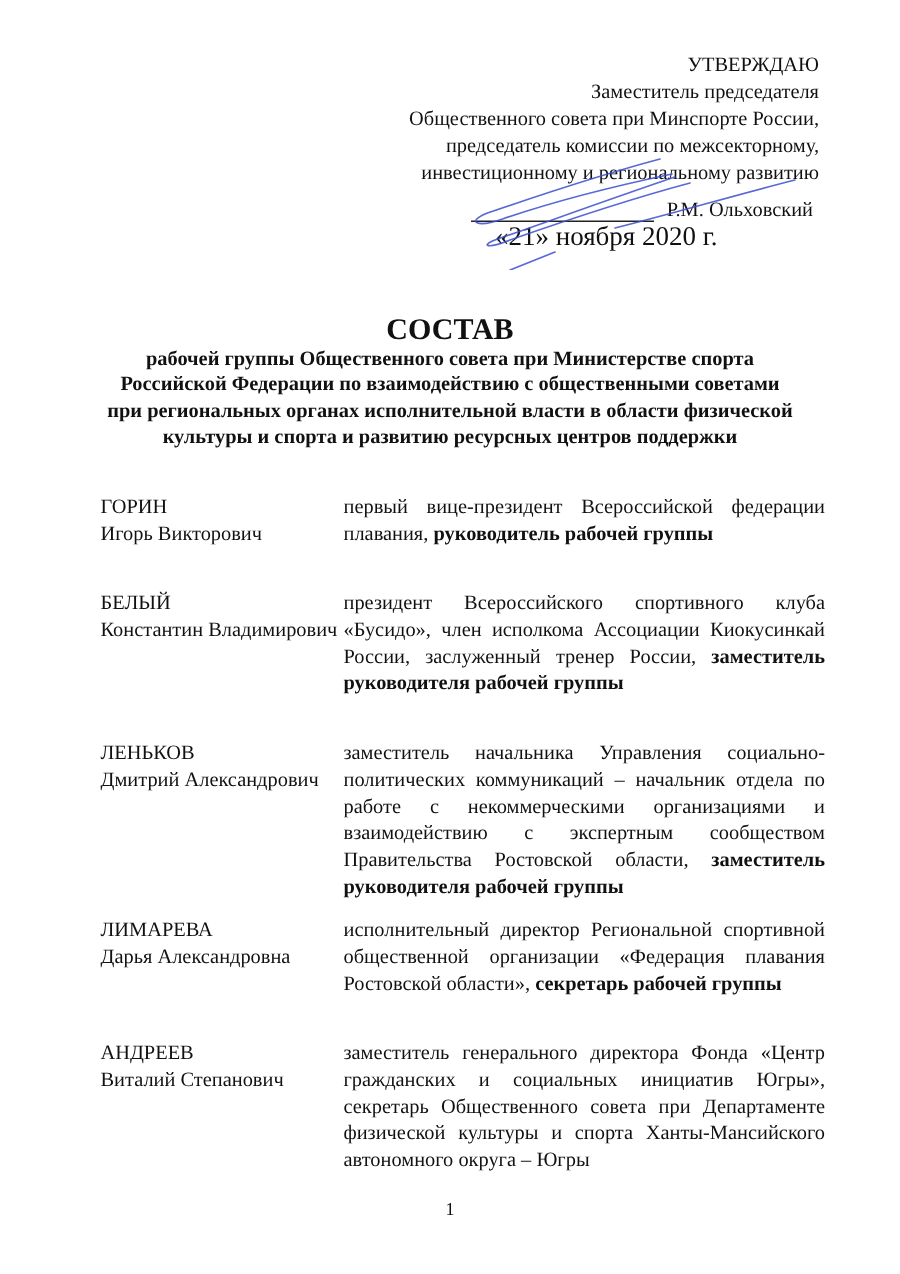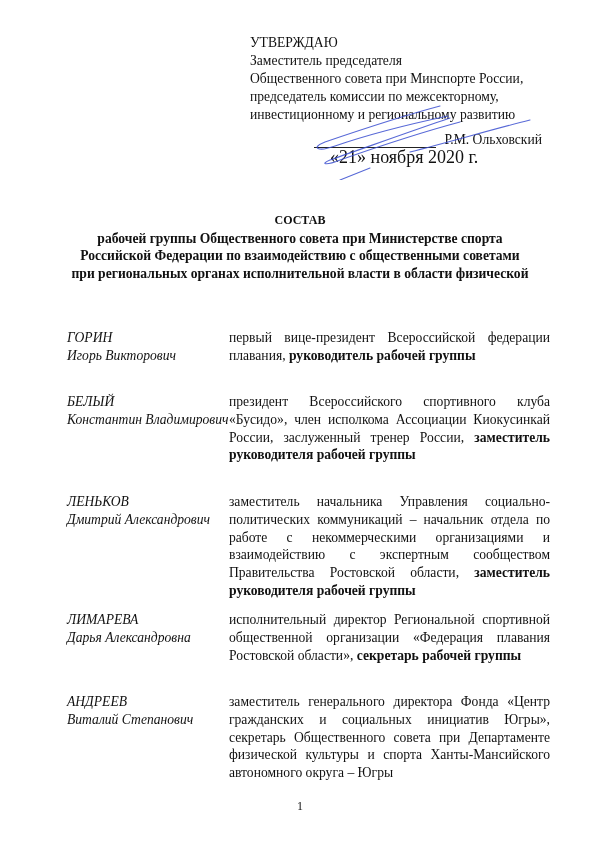--- a/index.html
+++ b/index.html
@@ -5,21 +5,21 @@
   html, body { margin: 0; padding: 0; background: #ffffff; }
   body {
     width: 600px; height: 849px; position: relative; overflow: hidden;
     font-family: "Liberation Serif", "DejaVu Serif", serif;
     color: #111111;
   }
   .page { position: absolute; left: 0; top: 0; width: 600px; height: 849px; }
 
   .approval {
     position: absolute; left: 250px; top: 34px; width: 296px;
-    text-align: left; font-size: 13.6px; line-height: 18px;
+    text-align: right; font-size: 13.6px; line-height: 18px;
   }
   .approval .line { display: block; white-space: nowrap; }
   .sign-row {
     position: absolute; left: 250px; top: 131px; width: 296px;
     font-size: 13.6px; line-height: 18px;
   }
   .sign-row .name { position: absolute; right: 4px; top: 0; white-space: nowrap; }
   .sign-row .underline {
     position: absolute; left: 64px; top: 16px; width: 122px; height: 0;
     border-top: 1px solid #222;
@@ -32,21 +32,21 @@
 
   .title-block {
     position: absolute; left: 40px; top: 212px; width: 520px;
     text-align: center; font-weight: bold; font-size: 13.6px; line-height: 17.6px;
   }
   .title-block .line { display: block; white-space: nowrap; }
 
   .members { position: absolute; left: 67px; top: 329px; width: 483px; }
   .member { position: absolute; left: 0; width: 483px; font-size: 13.6px; line-height: 17.8px; }
   .member .person { position: absolute; left: 0; top: 0; width: 160px; }
-  .member .person span { display: block; white-space: nowrap; font-style: italic; }
+  .member .person span { display: block; white-space: nowrap; }
   .member .role {
     position: absolute; left: 162px; top: 0; width: 321px;
     text-align: justify; text-align-last: left;
   }
   .member .role b { font-weight: bold; }
 
   .page-number {
     position: absolute; left: 0; width: 600px; top: 799px;
     text-align: center; font-size: 12px;
   }
@@ -73,24 +73,25 @@
   <svg class="signature" viewBox="0 0 240 80">
     <g fill="none" stroke="#3b4fd0" stroke-width="1.1" stroke-linecap="round" opacity="0.85">
       <path d="M 140 6 C 110 14, 60 30, 25 42 C 10 48, 18 52, 35 46 C 70 34, 110 24, 148 16"></path>
       <path d="M 150 18 C 120 28, 70 46, 30 60 C 20 64, 25 66, 40 60 C 80 46, 130 30, 160 22"></path>
       <path d="M 230 20 C 190 30, 150 42, 110 52"></path>
       <path d="M 70 68 C 55 74, 45 78, 40 80"></path>
     </g>
   </svg>
 
   <div class="title-block">
-    <span class="line" style="font-size:12px;">СОСТАВ</span>
+    <span class="line" style="font-size:20px;">СОСТАВ</span>
     <span class="line">рабочей группы Общественного совета при Министерстве спорта</span>
     <span class="line">Российской Федерации по взаимодействию с общественными советами</span>
     <span class="line">при региональных органах исполнительной власти в области физической</span>
+    <span class="line">культуры и спорта и развитию ресурсных центров поддержки</span>
   </div>
 
   <div class="members">
 
     <div class="member" style="top:0px;">
       <div class="person">
         <span>ГОРИН</span>
         <span>Игорь Викторович</span>
       </div>
       <div class="role"><span>первый вице-президент Всероссийской федерации плавания, </span><b>руководитель рабочей группы</b></div>

